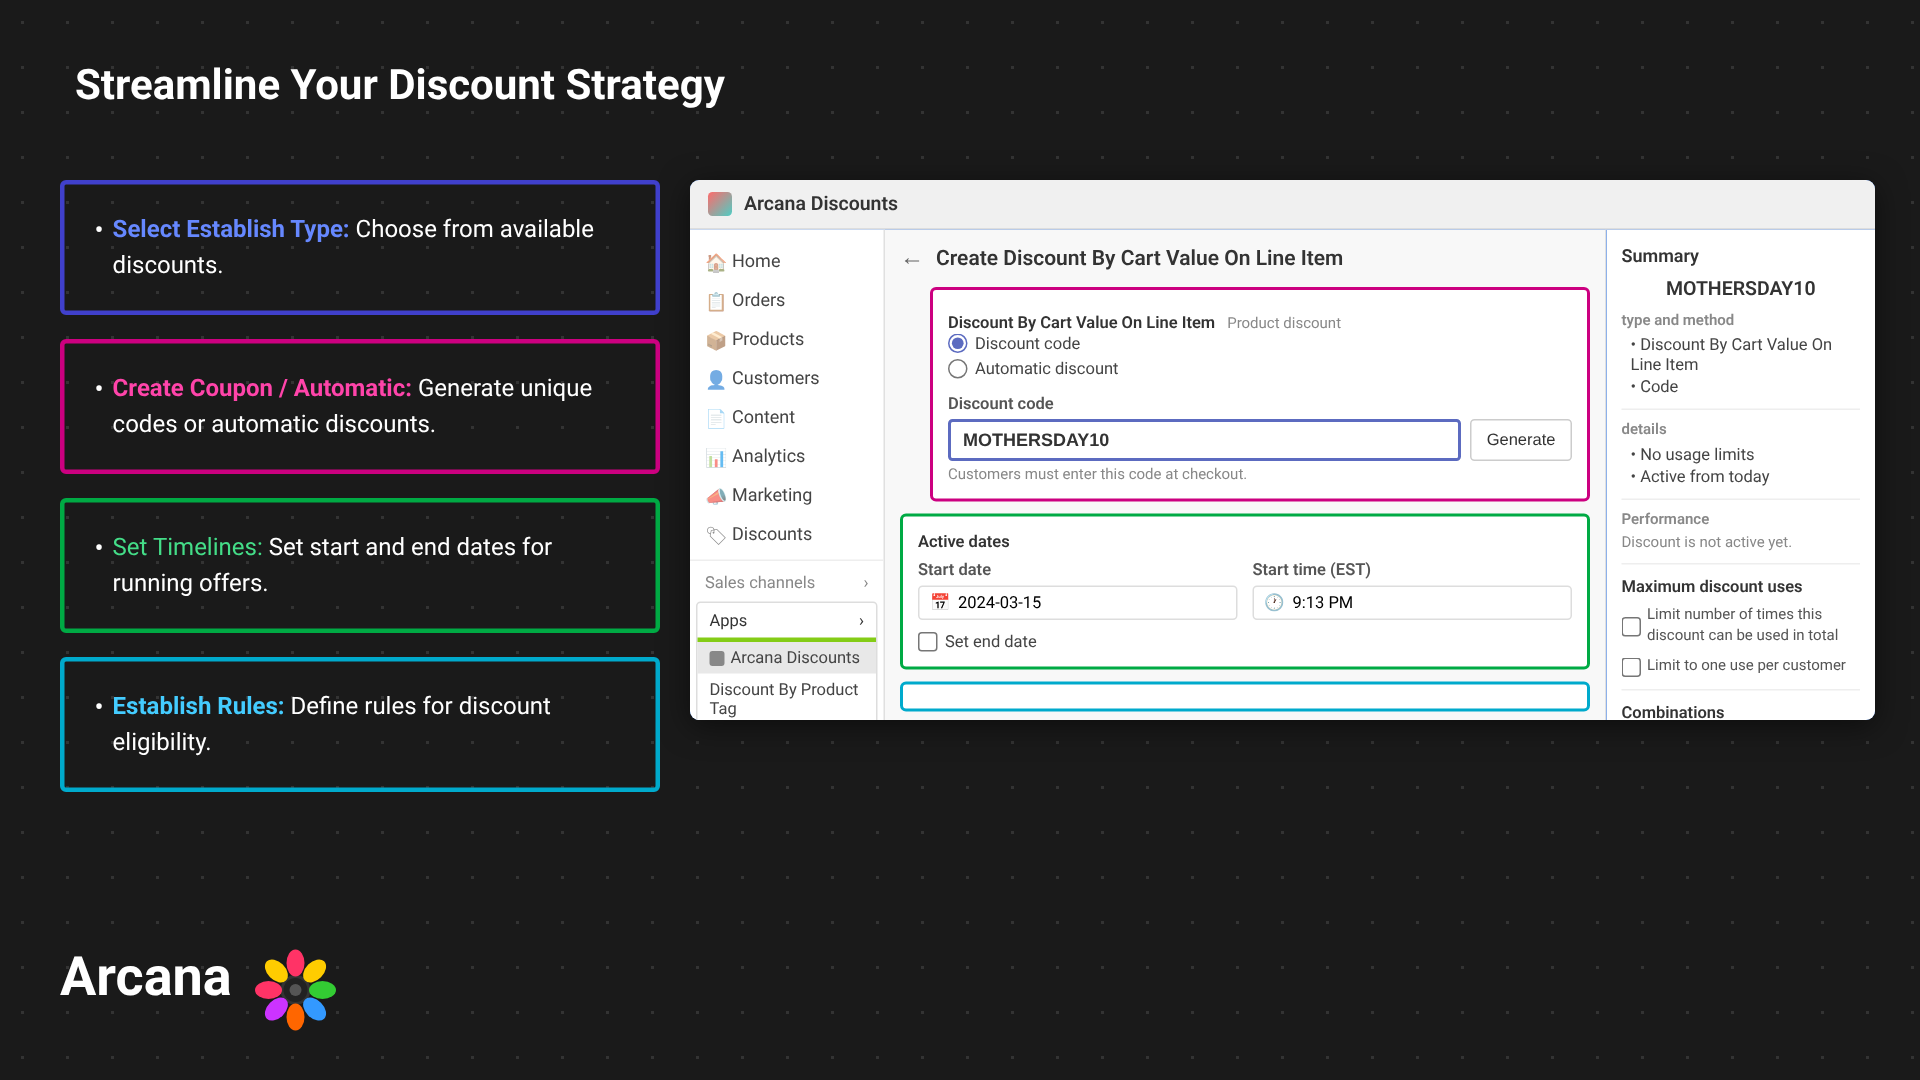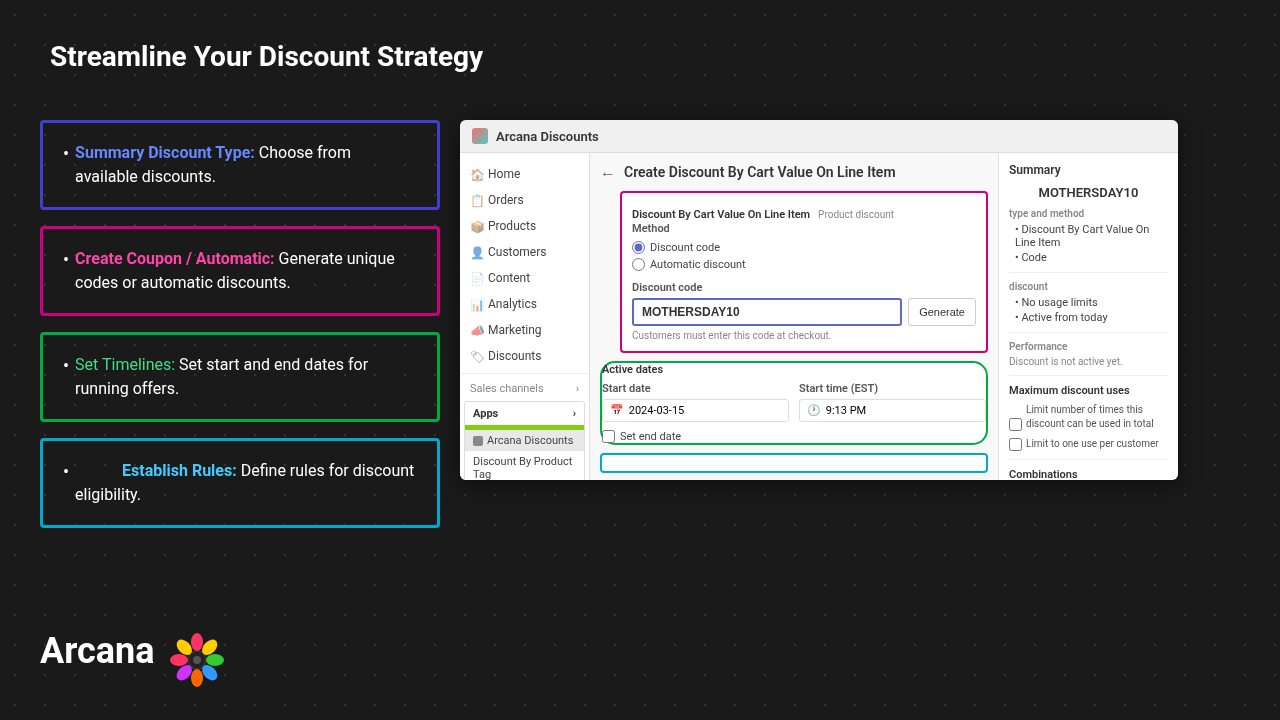--- a/index.html
+++ b/index.html
@@ -44,21 +44,21 @@
     }
 
     .card-blue { border-color: #4040cc; }
     .card-pink { border-color: #cc0080; }
     .card-green { border-color: #00aa44; }
     .card-cyan { border-color: #00aacc; }
 
     .card-title-blue { color: #6688ff; font-weight: bold; }
     .card-title-pink { color: #ff44aa; font-weight: bold; }
     .card-title-green { color: #44dd88; font-weight: normal; }
-    .card-title-cyan { color: #44ccff; font-weight: bold; margin-left: 47px; }
+    .card-title-cyan { color: #44ccff; font-weight: bold; }
 
     .card-bullet {
       display: flex;
       gap: 6px;
     }
 
     .bullet-dot {
       color: white;
       font-size: 18px;
       line-height: 1.4;
@@ -82,21 +82,21 @@
     .logo-icon {
       width: 60px;
       height: 60px;
     }
 
     
     .app-panel {
       position: absolute;
       top: 120px;
       left: 460px;
-      width: 718px;
+      width: 790px;
       height: 360px;
       background: #3b82f6;
       border-radius: 6px;
       overflow: hidden;
       box-shadow: 0 4px 20px rgba(0,0,0,0.5);
       display: flex;
       flex-direction: column;
     }
 
     
@@ -174,23 +174,23 @@
       border: 1px solid #ddd;
       border-radius: 3px;
       margin: 2px 4px;
       font-size: 11px;
     }
 
     .apps-header {
       display: flex;
       justify-content: space-between;
       padding: 5px 8px;
-      font-weight: 700;
-      color: #333;
-      border-bottom: 5px solid #84cc16;
+      font-weight: 400;
+      color: #333;
+      border-bottom: 3px solid #84cc16;
     }
 
     .app-menu-item {
       padding: 4px 8px;
       color: #444;
       cursor: pointer;
       display: flex;
       align-items: center;
       gap: 4px;
     }
@@ -318,21 +318,22 @@
     }
 
     .hint-text {
       font-size: 10px;
       color: #888;
     }
 
     
     .dates-section {
       border: 2px solid #00aa44;
-      border-radius: 15px;
+      border-radius: 4px;
+      padding: 10px;
       background: white;
       margin-bottom: 8px;
     }
 
     .dates-row {
       display: flex;
       gap: 10px;
       margin-bottom: 8px;
     }
 
@@ -422,21 +423,21 @@
 
     .max-uses-title {
       font-size: 11px;
       font-weight: 600;
       color: #333;
       margin-bottom: 6px;
     }
 
     .checkbox-item {
       display: flex;
-      align-items: flex-end;
+      align-items: center;
       gap: 4px;
       margin-bottom: 6px;
       font-size: 10px;
       color: #555;
       line-height: 1.4;
     }
 
     .combinations-title {
       font-size: 11px;
       font-weight: 600;
@@ -447,21 +448,21 @@
 <body>
 
 <h1 class="main-title">Streamline Your Discount Strategy</h1>
 
 <div class="cards-container">
 
   <div class="card card-blue">
     <div class="card-bullet">
       <span class="bullet-dot">•</span>
       <span>
-        <span class="card-title-blue">Summary Discount Type:</span>
+        <span class="card-title-blue">Select Establish Type:</span>
         <span>Choose from available discounts.</span>
       </span>
     </div>
   </div>
 
   <div class="card card-pink">
     <div class="card-bullet">
       <span class="bullet-dot">•</span>
       <span>
         <span class="card-title-pink">Create Coupon / Automatic:</span>
@@ -579,21 +580,20 @@
       <div class="page-header">
         <button class="back-btn">←</button>
         <span class="page-title">Create Discount By Cart Value On Line Item</span>
       </div>
 
       <div class="discount-section">
         <div>
           <span class="section-label">Discount By Cart Value On Line Item</span>
           <span class="section-sublabel">Product discount</span>
         </div>
-        <div class="method-label">Method</div>
         <div class="radio-group">
           <label class="radio-item">
             <input type="radio" name="method" checked="" style="">
             <span>Discount code</span>
           </label>
           <label class="radio-item">
             <input type="radio" name="method" style="">
             <span>Automatic discount</span>
           </label>
         </div>
@@ -636,21 +636,21 @@
 
     <div class="summary-panel">
       <div class="summary-title">Summary</div>
       <div class="coupon-code-display">MOTHERSDAY10</div>
 
       <div class="summary-section-title">type and method</div>
       <div class="summary-item">• Discount By Cart Value On Line Item</div>
       <div class="summary-item">• Code</div>
 
       <div class="summary-separator"></div>
-      <div class="summary-section-title">discount</div>
+      <div class="summary-section-title">details</div>
       <div class="summary-item">• No usage limits</div>
       <div class="summary-item">• Active from today</div>
 
       <div class="summary-separator"></div>
       <div class="summary-section-title">Performance</div>
       <div class="performance-text">Discount is not active yet.</div>
 
       <div class="summary-separator"></div>
       <div class="max-uses-title">Maximum discount uses</div>
       <div class="checkbox-item">

